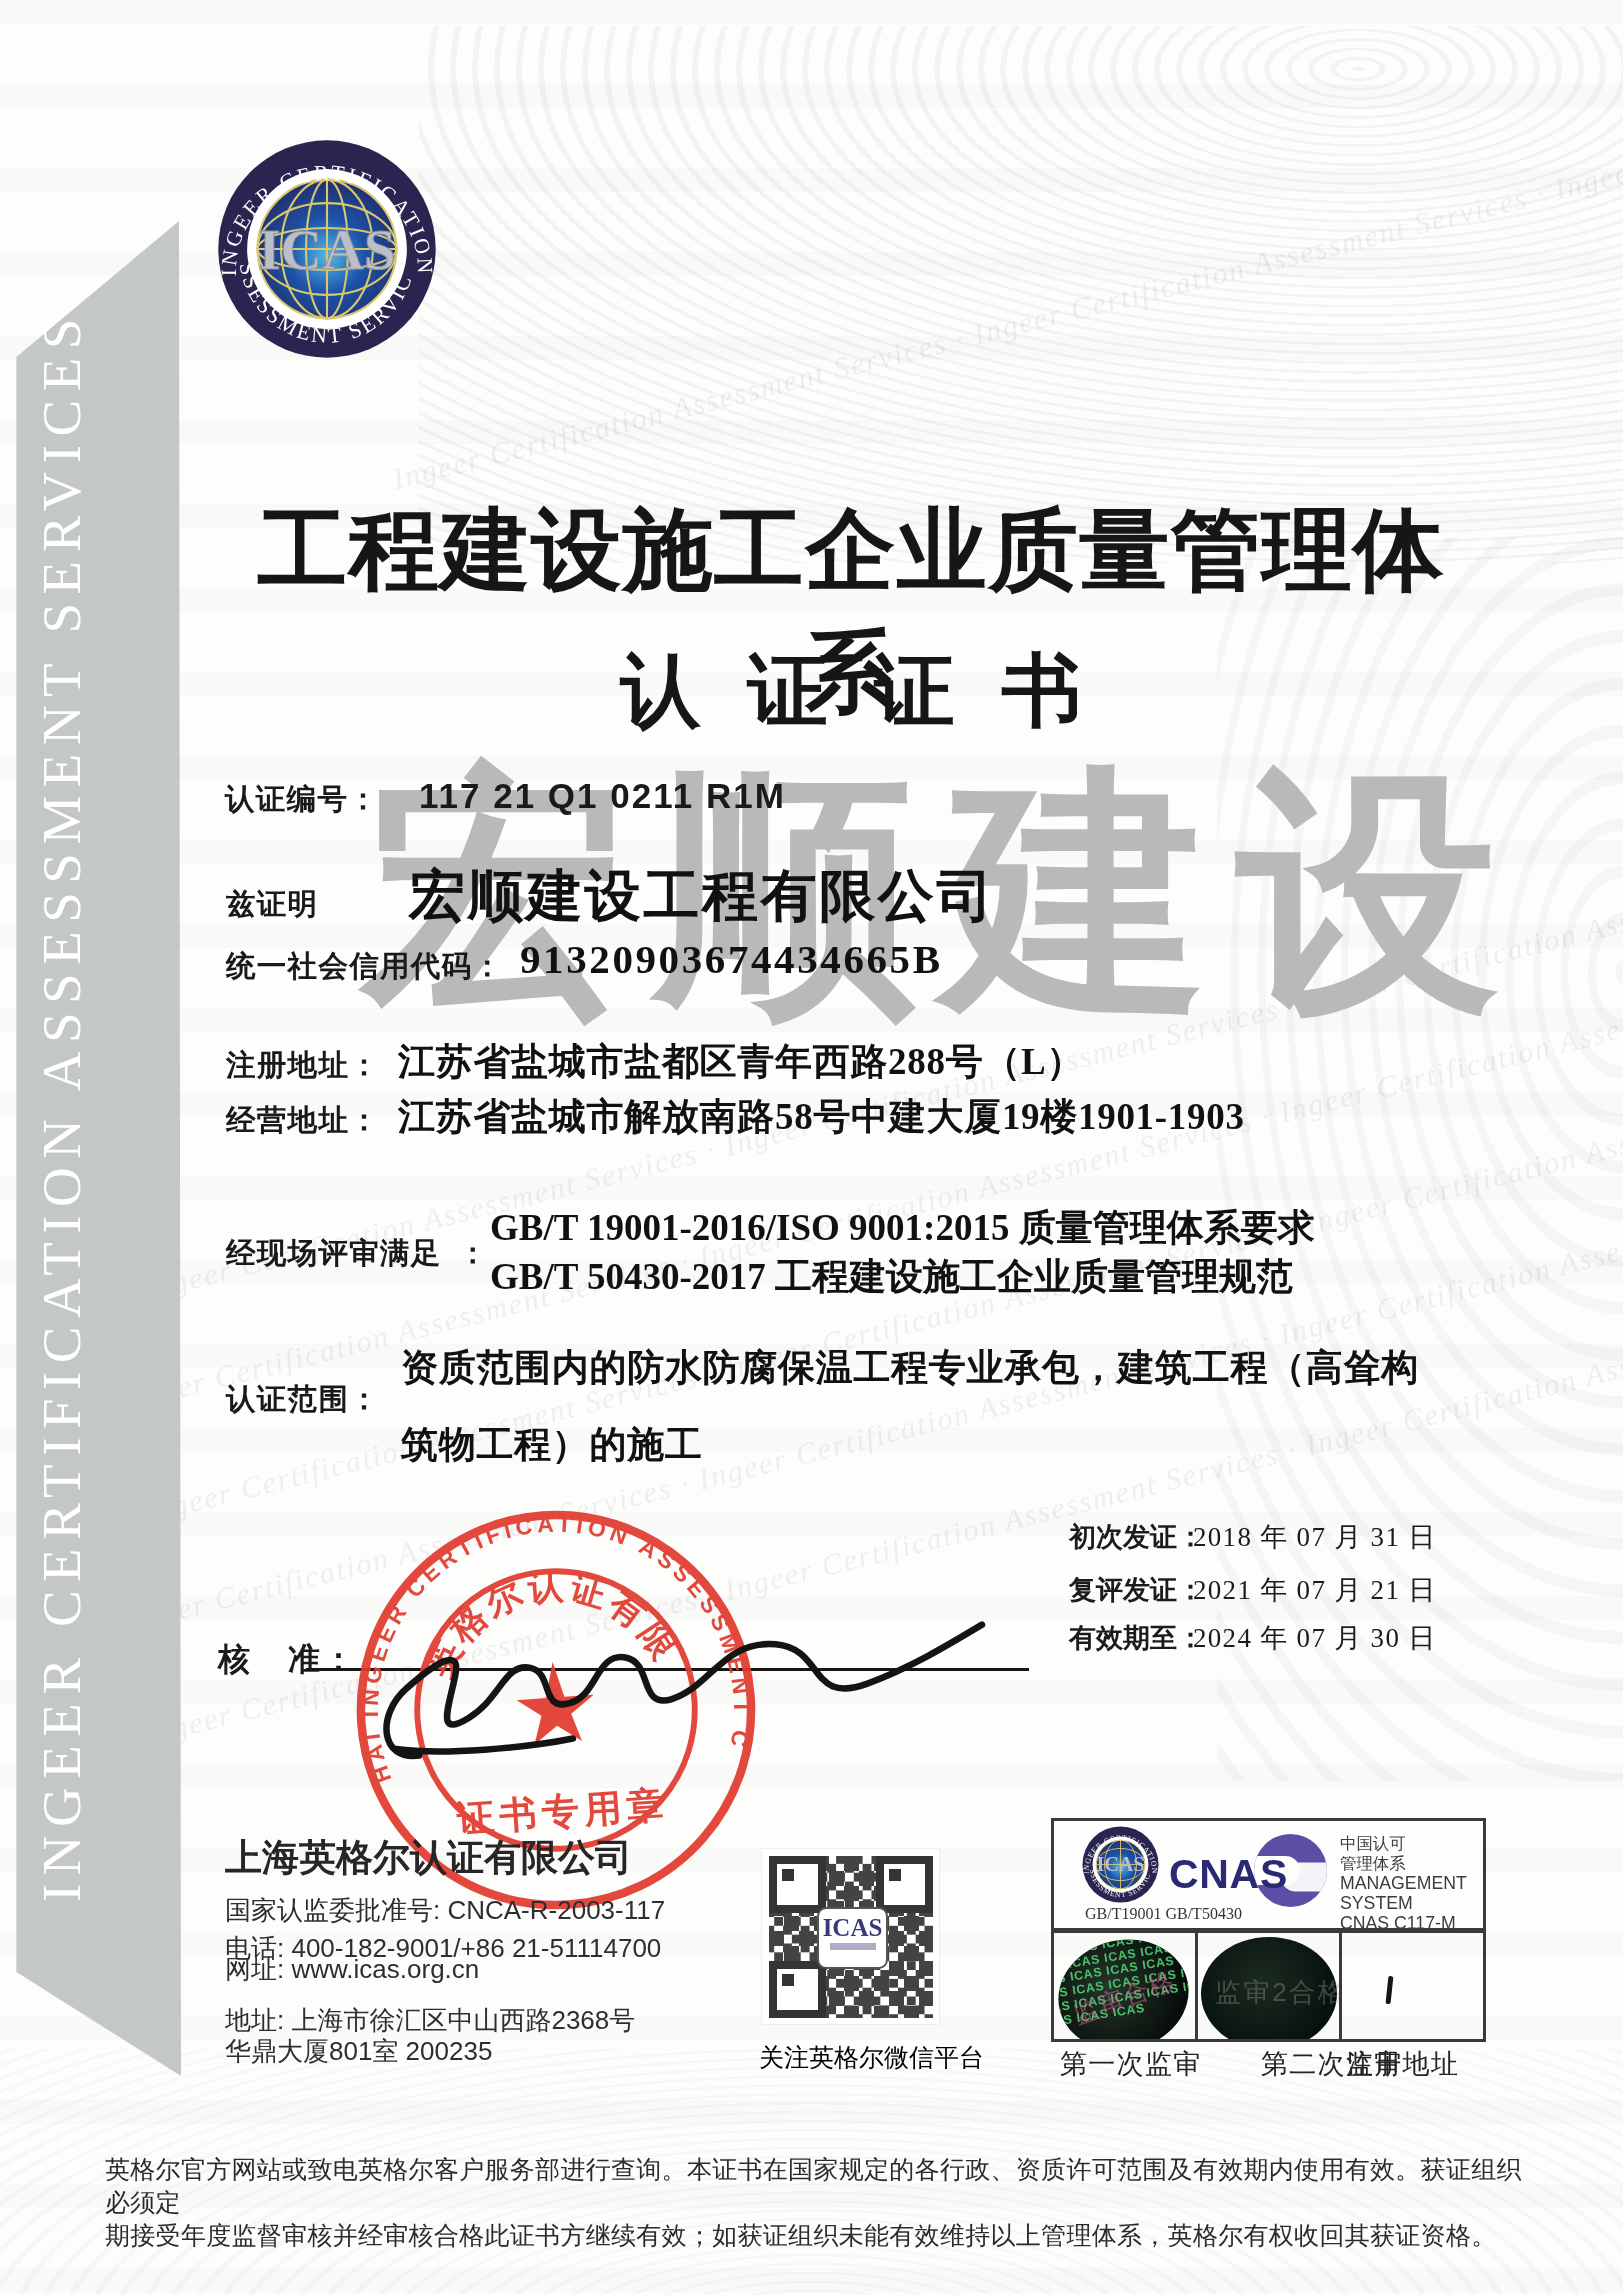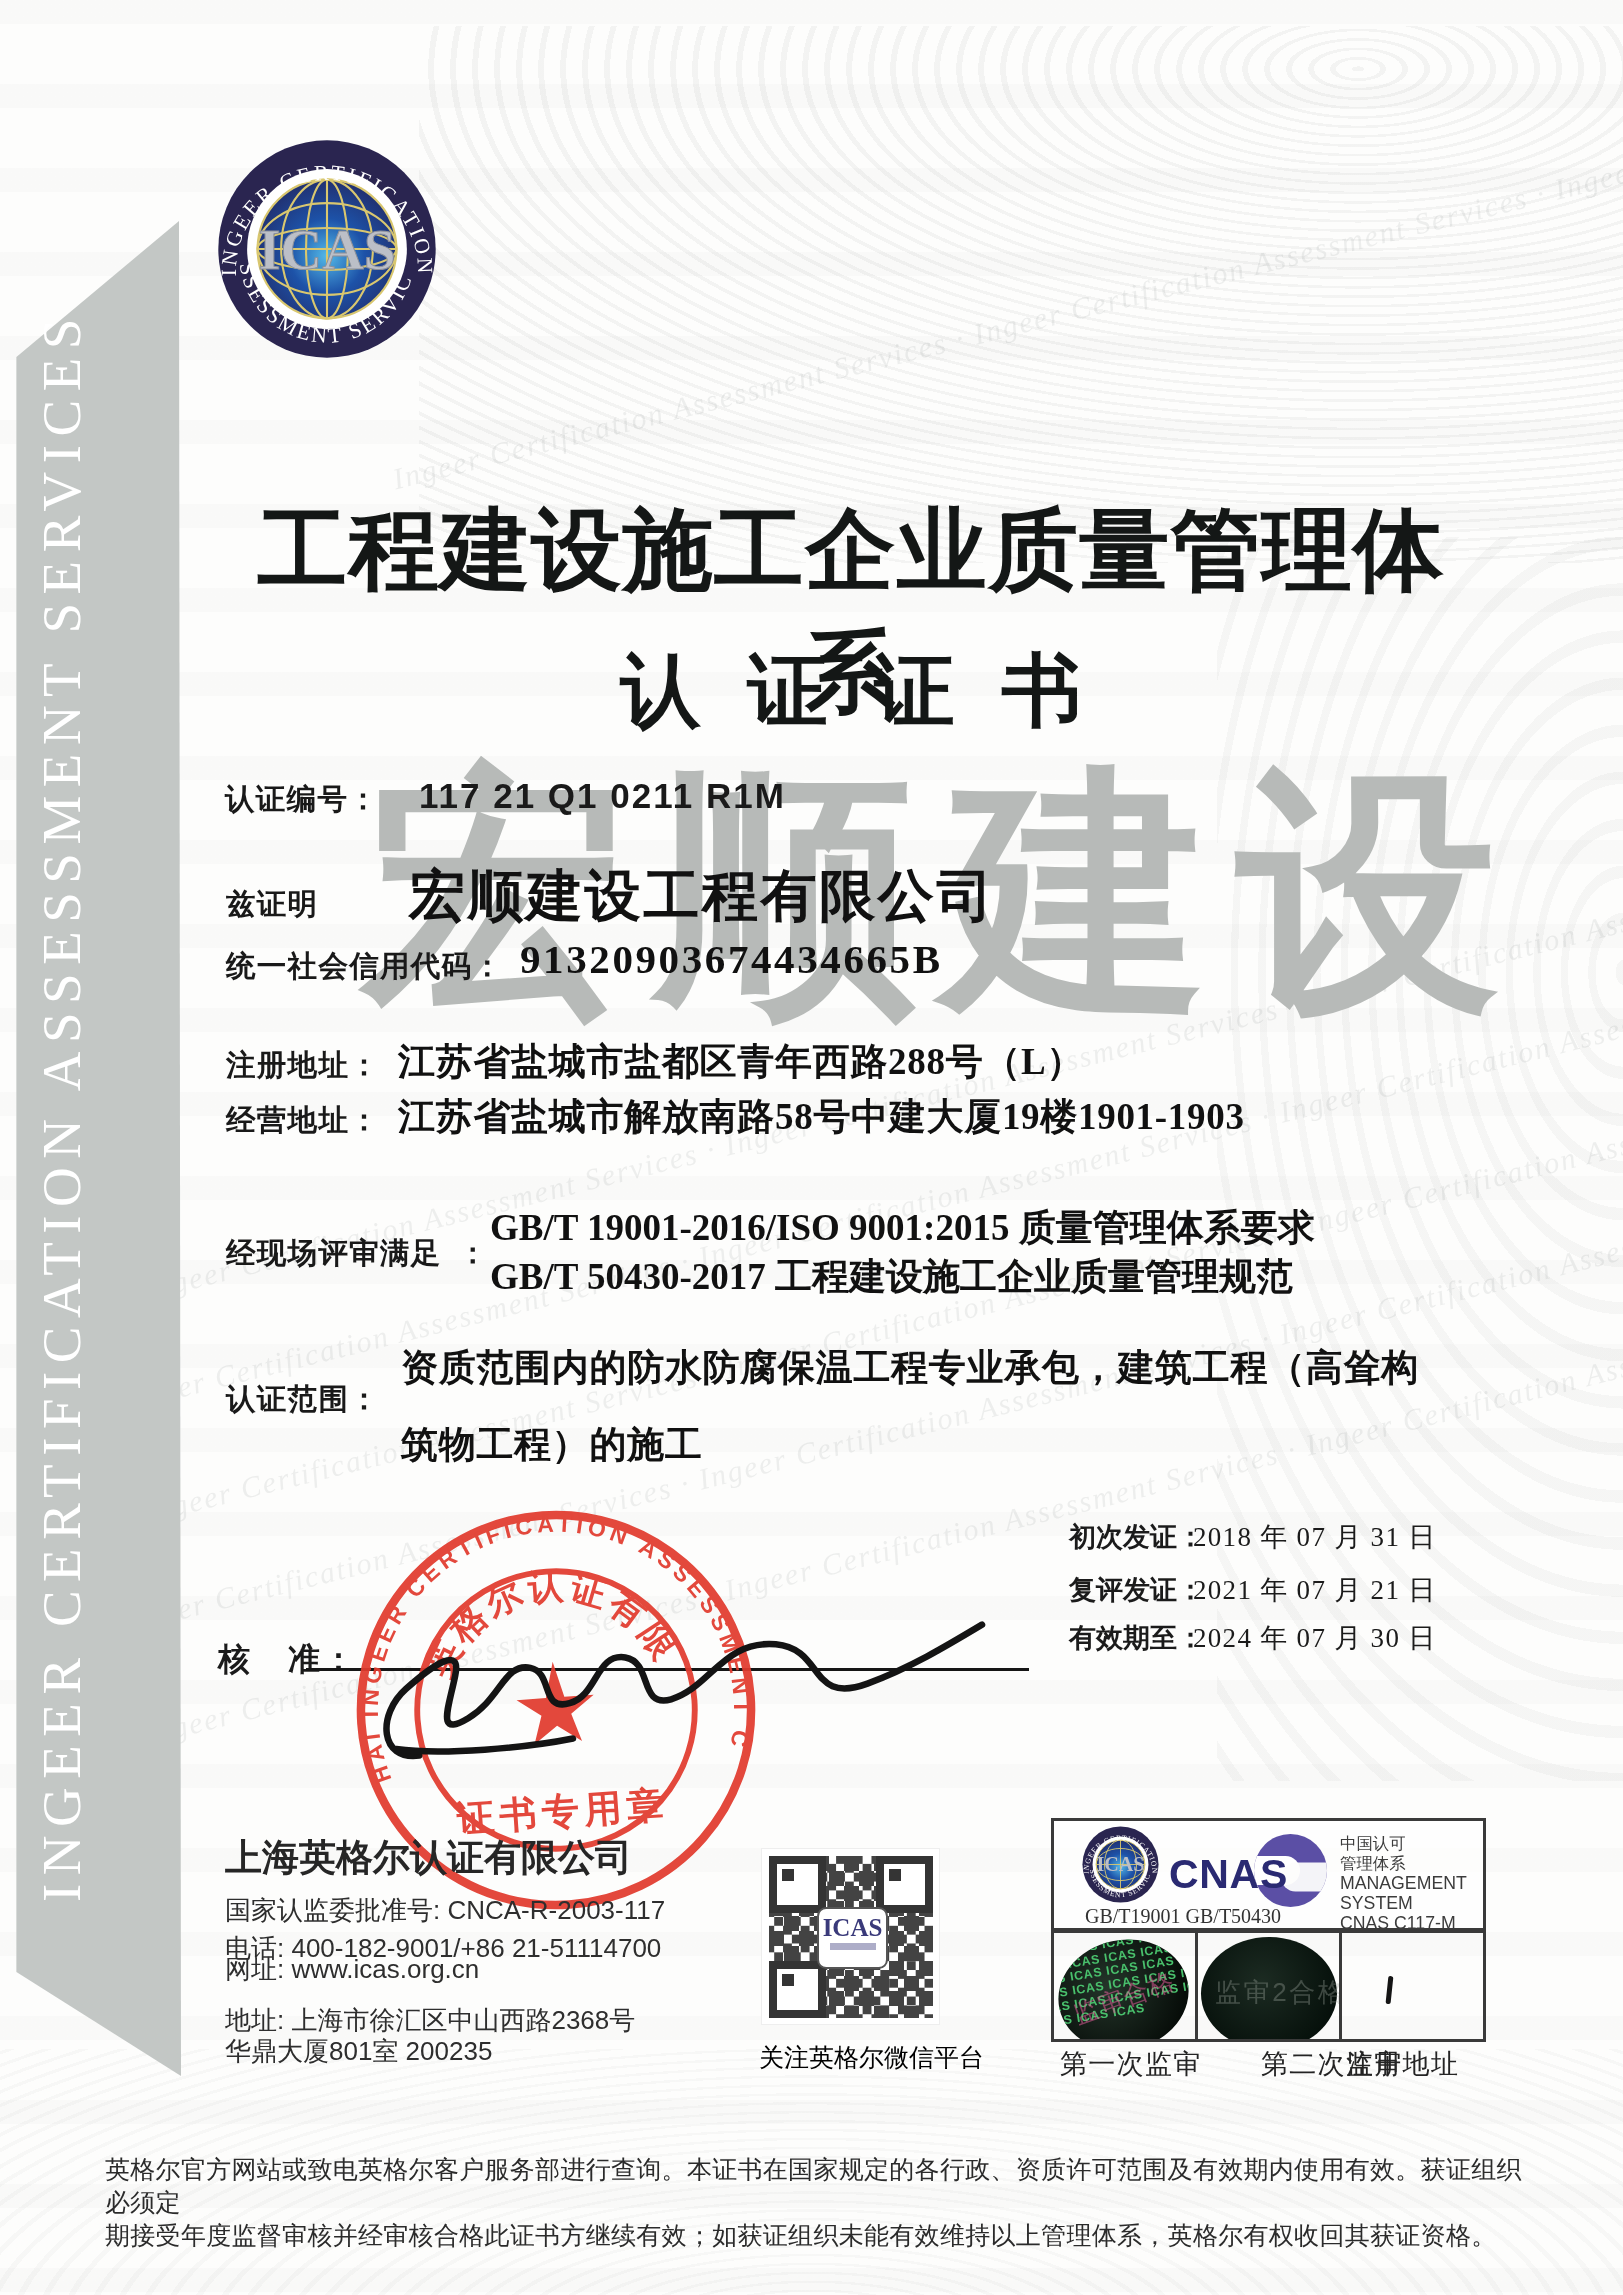--- a/index.html
+++ b/index.html
@@ -63,21 +63,21 @@
     background-size:30px 30px,17.7px 17.7px;background-position:0 0,5.2px 7.9px;opacity:.92;}
   .fd{position:absolute;width:41px;height:41px;border:8.5px solid #343434;background:#fff;}
   .fd-in{position:absolute;left:5.9px;top:5.9px;width:11.8px;height:11.8px;background:#343434;}
   .qr-badge{position:absolute;left:55px;top:58px;width:67px;height:58px;background:#fff;
     border:2.6px solid #555;border-radius:9.2px;text-align:center;}
   .qr-badge .t{font-family:"Liberation Serif",serif;font-weight:800;font-size:25px;color:#3a3a7a;margin-top:5.2px;}
   .qr-badge .s{margin:1.3px auto 0;width:46px;height:6.5px;background:#8a8ab0;opacity:.7;}
   .qr-cap{left:759px;top:2041px;width:183px;font-size:25px;color:#000000;white-space:nowrap;}
   
   .accbox{left:1051px;top:1818px;width:429px;height:107px;border:3.9px solid #3a3a3a;background:rgba(255,255,255,.6);}
-  .acc-cap{position:absolute;left:31px;top:84px;font-size:20px;color:#333;font-family:"Liberation Serif",serif;}
+  .acc-cap{position:absolute;left:31px;top:84px;font-size:16px;color:#333;font-family:"Liberation Serif",serif;}
   .cnas-wrap{position:absolute;left:115px;top:11.8px;width:308px;height:85px;}
   .cnas-circle{position:absolute;left:85px;top:1.3px;width:73px;height:73px;border-radius:50%;
     background:#5b4fa5;overflow:hidden;}
   .cnas-circle:before{content:"";position:absolute;left:-13px;top:22px;width:59px;height:29px;
     background:#fff;border-radius:0 29px 29px 0;}
   .cnas-circle:after{content:"";position:absolute;right:-13px;top:22px;width:59px;height:29px;
     background:#fdfdfc;border-radius:29px 0 0 29px;transform:translateY(6.5px);opacity:.95;}
   .cnas-word{position:absolute;left:0px;top:18.3px;font-size:41px;font-weight:900;color:#2a2a72;letter-spacing:0.7px;}
   .cnas-txt{position:absolute;left:171px;top:0px;font-size:16.4px;color:#3c3c3c;line-height:20px;}
   .cnas-txt .en{font-size:17.7px;}

